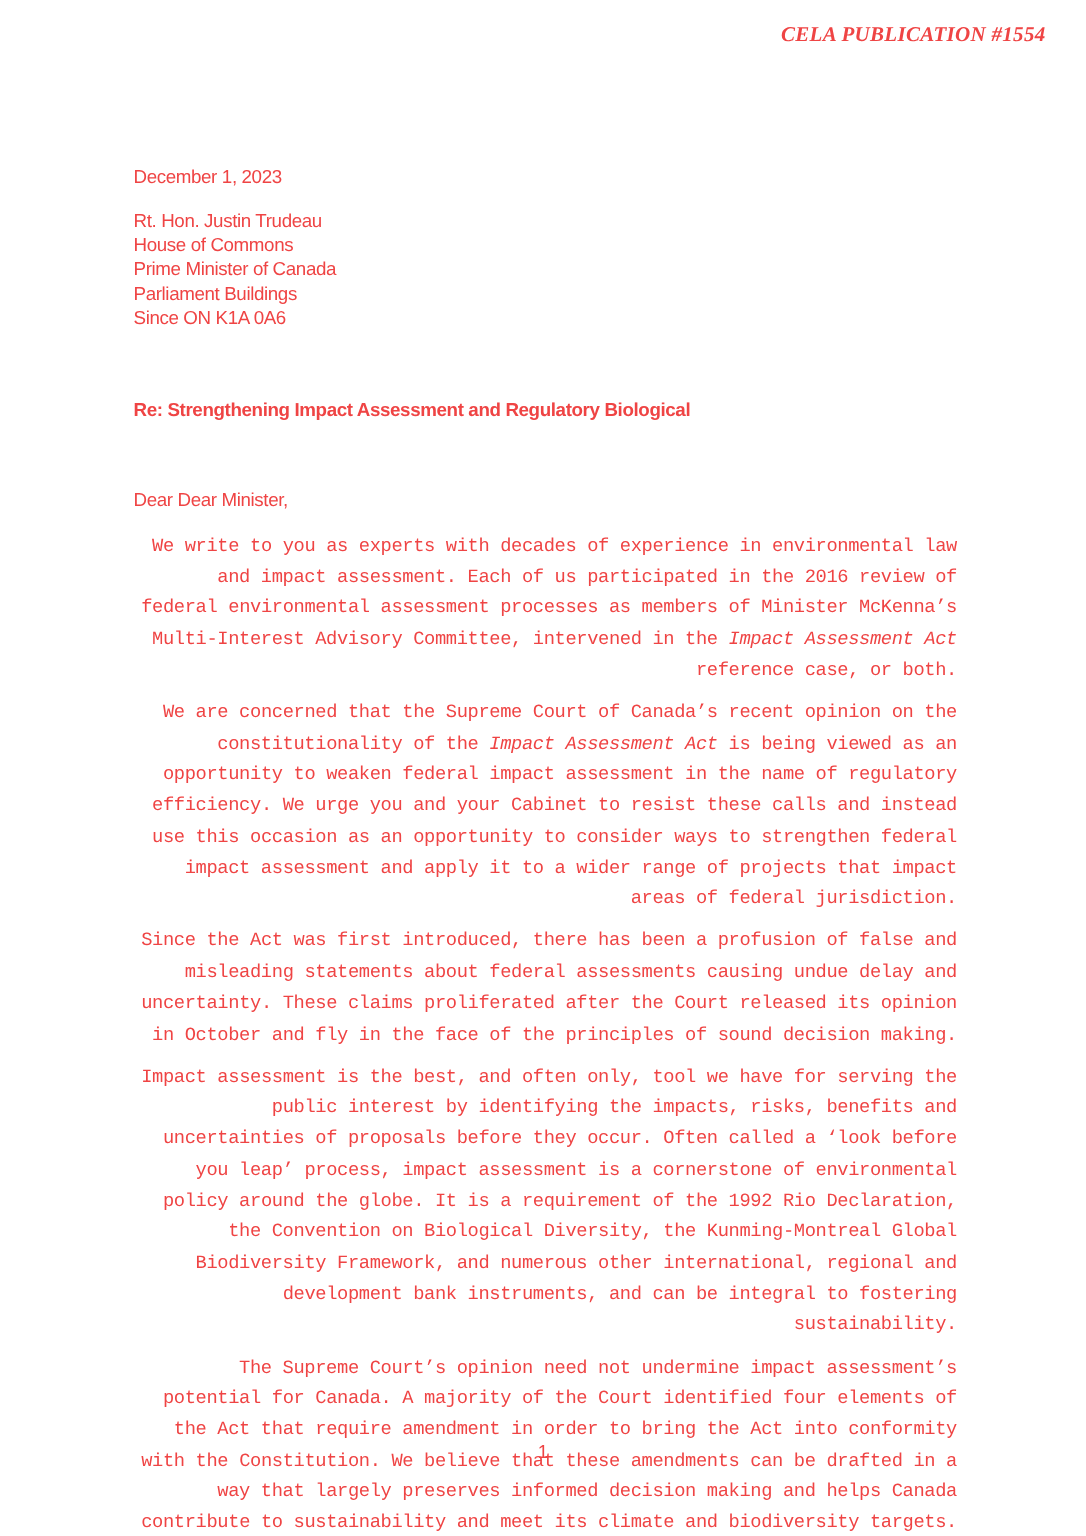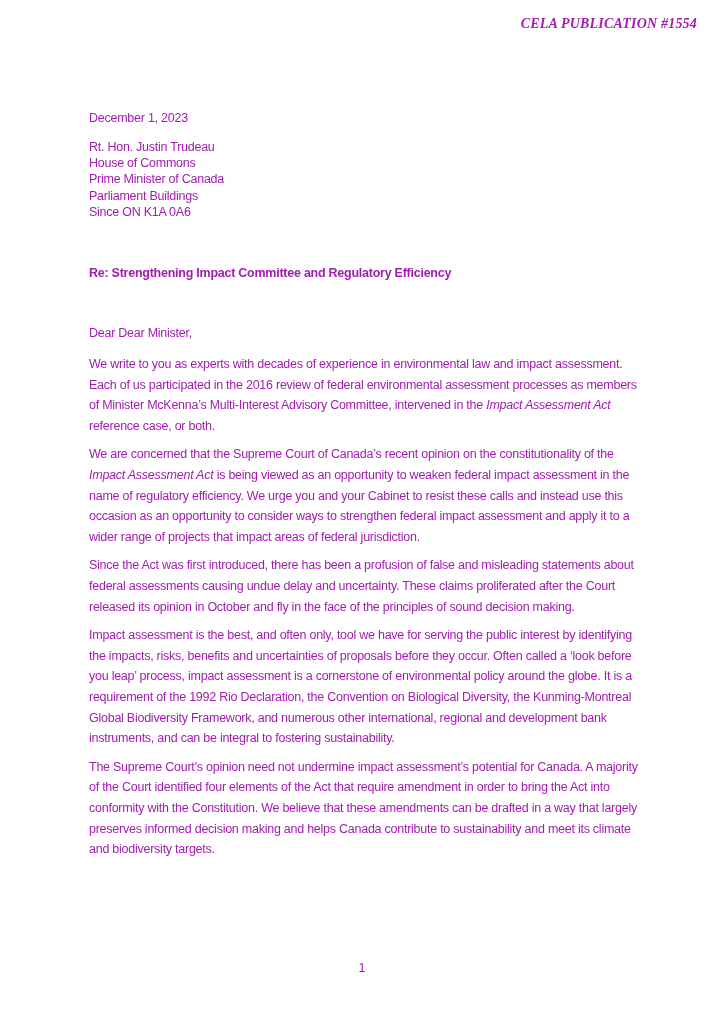--- a/index.html
+++ b/index.html
@@ -8,21 +8,21 @@
     width: 724px;
     height: 1024px;
     background: #ffffff;
     overflow: hidden;
   }
   .page {
     position: relative;
     width: 724px;
     height: 1024px;
     background: #ffffff;
-    color: #a21caf;
+    color: #ef4444;
     font-family: "Liberation Sans", "DejaVu Sans", sans-serif;
   }
   .pub-header {
     position: absolute;
     top: 16px;
     right: 27px;
     font-family: "Liberation Serif", "DejaVu Serif", serif;
     font-weight: bold;
     font-style: italic;
     font-size: 14px;
@@ -55,21 +55,22 @@
   .salutation {
     margin-top: 43px;
     line-height: 17px;
   }
   .body-paragraphs {
     margin-top: 12px;
   }
   .body-paragraphs p {
     margin: 0 0 7.5px 0;
     line-height: 20.7px;
-    text-align: left;
+    text-align: right;
+    font-family: Liberation Mono, monospace;
   }
   .body-paragraphs p:last-child { margin-bottom: 0; }
   .body-paragraphs em { font-style: italic; }
   .page-number {
     position: absolute;
     top: 960px;
     left: 0;
     right: 0;
     text-align: center;
     font-size: 12.5px;
@@ -88,21 +89,21 @@
     <div class="date-line">December 1, 2023</div>
 
     <div class="recipient-address">
         <div class="address-line">Rt. Hon. Justin Trudeau</div>
         <div class="address-line">House of Commons</div>
         <div class="address-line">Prime Minister of Canada</div>
         <div class="address-line">Parliament Buildings</div>
         <div class="address-line">Since ON K1A 0A6</div>
       </div>
 
-    <div class="subject-line">Re: Strengthening Impact Committee and Regulatory Efficiency</div>
+    <div class="subject-line">Re: Strengthening Impact Assessment and Regulatory Biological</div>
 
     <div class="salutation">Dear Dear Minister,</div>
 
     <div class="body-paragraphs">
         <p><span>We write to you as experts with decades of experience in environmental law and impact assessment. Each of us participated in the 2016 review of federal environmental assessment processes as members of Minister McKenna’s Multi-Interest Advisory Committee, intervened in the </span><em>Impact Assessment Act</em><span> reference case, or both.</span></p>
         <p><span>We are concerned that the Supreme Court of Canada’s recent opinion on the constitutionality of the </span><em>Impact Assessment Act</em><span> is being viewed as an opportunity to weaken federal impact assessment in the name of regulatory efficiency. We urge you and your Cabinet to resist these calls and instead use this occasion as an opportunity to consider ways to strengthen federal impact assessment and apply it to a wider range of projects that impact areas of federal jurisdiction.</span></p>
         <p><span>Since the Act was first introduced, there has been a profusion of false and misleading statements about federal assessments causing undue delay and uncertainty. These claims proliferated after the Court released its opinion in October and fly in the face of the principles of sound decision making.</span></p>
         <p><span>Impact assessment is the best, and often only, tool we have for serving the public interest by identifying the impacts, risks, benefits and uncertainties of proposals before they occur. Often called a ‘look before you leap’ process, impact assessment is a cornerstone of environmental policy around the globe. It is a requirement of the 1992 Rio Declaration, the Convention on Biological Diversity, the Kunming-Montreal Global Biodiversity Framework, and numerous other international, regional and development bank instruments, and can be integral to fostering sustainability.</span></p>
         <p><span>The Supreme Court’s opinion need not undermine impact assessment’s potential for Canada. A majority of the Court identified four elements of the Act that require amendment in order to bring the Act into conformity with the Constitution. We believe that these amendments can be drafted in a way that largely preserves informed decision making and helps Canada contribute to sustainability and meet its climate and biodiversity targets.</span></p>
       </div>

